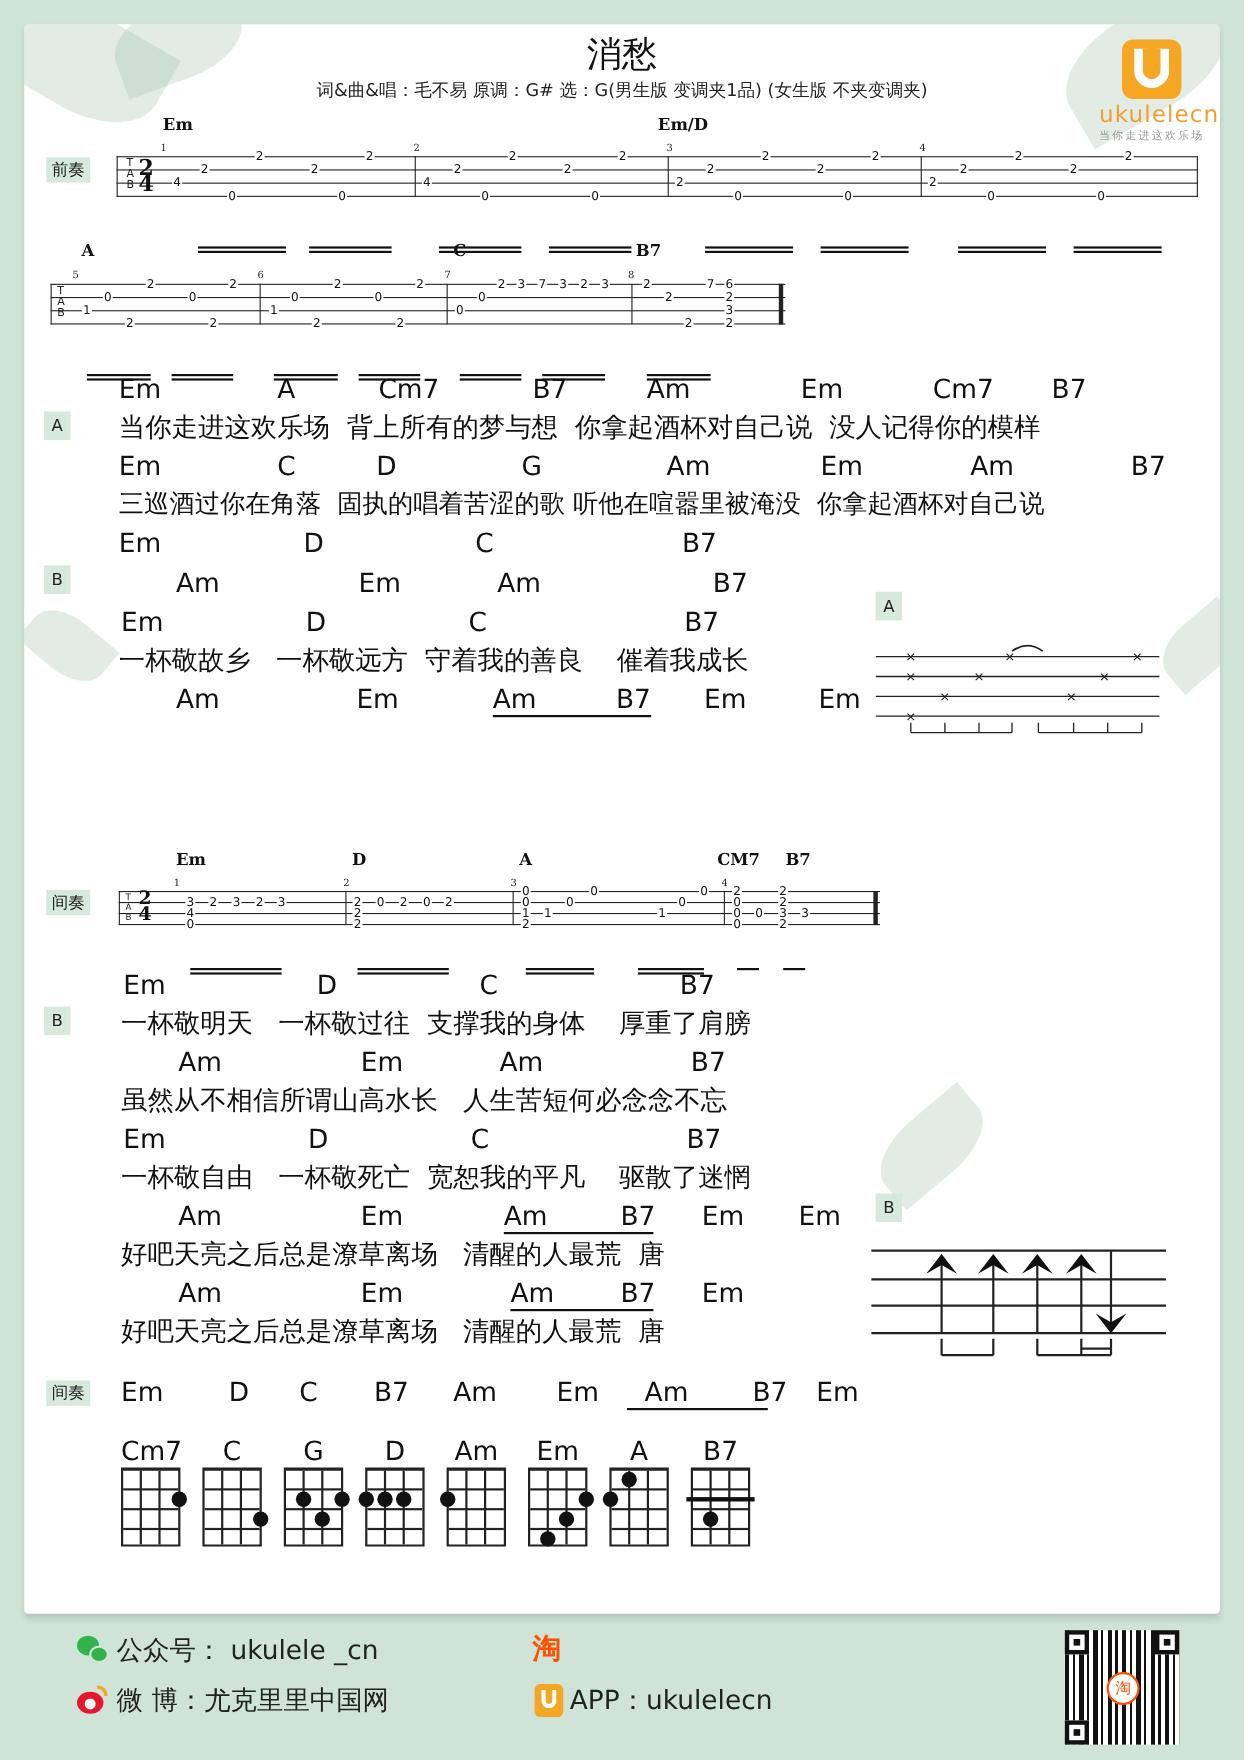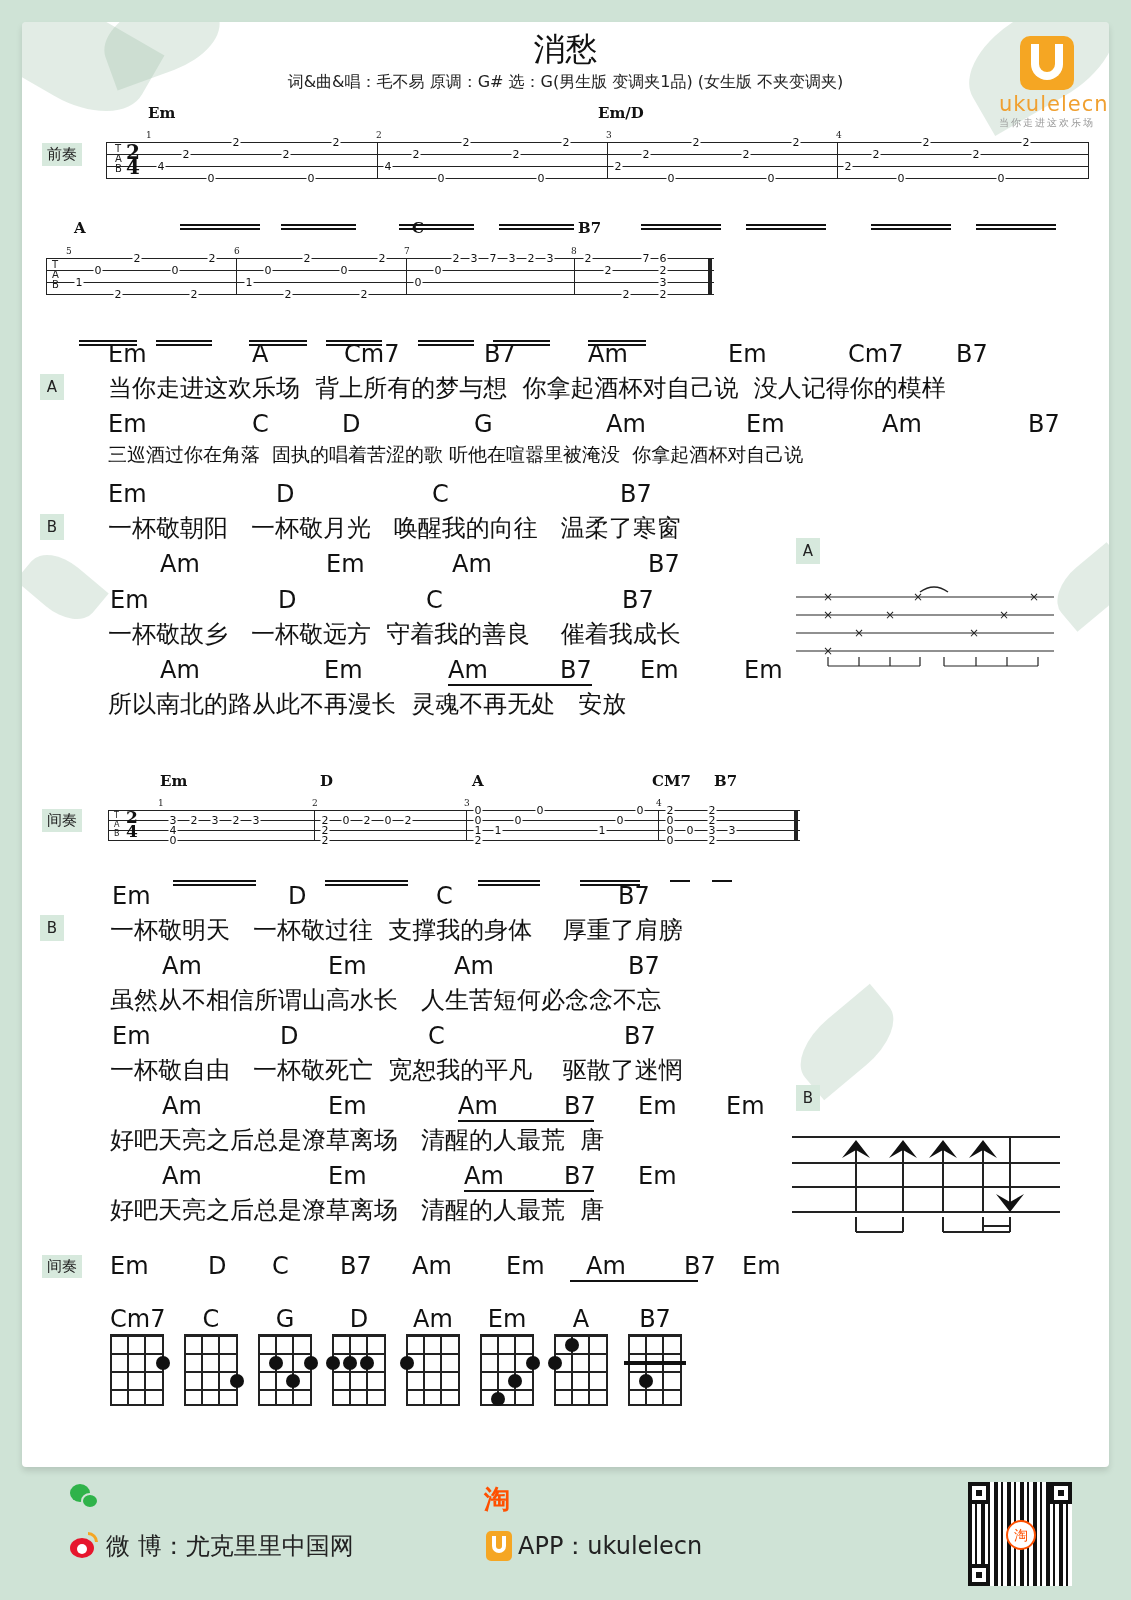--- a/index.html
+++ b/index.html
@@ -230,32 +230,31 @@
     <div class="chordline">
       <span style="left:0">Em</span>
         <span style="left:144px">C</span>
         <span style="left:234px">D</span>
         <span style="left:366px">G</span>
         <span style="left:498px">Am</span>
         <span style="left:638px">Em</span>
         <span style="left:774px">Am</span>
         <span style="left:920px">B7</span>
     </div>
-    <div class="lyricline" style="font-size:19px">三巡酒过你在角落  固执的唱着苦涩的歌 听他在喧嚣里被淹没  你拿起酒杯对自己说</div>
+    <div class="lyricline" style="font-size:23px">三巡酒过你在角落  固执的唱着苦涩的歌 听他在喧嚣里被淹没  你拿起酒杯对自己说</div>
   </div>
 
   <div class="tagsm" style="left:18px;top:492px;">B</div>
   <div class="lyric-block" style="left:86px;top:454px;width:700px;">
     <div class="chordline">
         <span style="left:0">Em</span>
         <span style="left:168px">D</span>
         <span style="left:324px">C</span>
         <span style="left:512px">B7</span>
       </div>
-    <div class="lyricline">一杯敬朝阳   一杯敬月光   唤醒我的向往   温柔了寒窗</div>
     <div class="chordline">
         <span style="left:52px">Am</span>
         <span style="left:218px">Em</span>
         <span style="left:344px">Am</span>
         <span style="left:540px">B7</span>
       </div>
     <div class="chordline">
         <span style="left:2px">Em</span>
         <span style="left:170px">D</span>
         <span style="left:318px">C</span>
@@ -263,21 +262,20 @@
       </div>
     <div class="lyricline">一杯敬故乡   一杯敬远方  守着我的善良    催着我成长</div>
     <div class="chordline">
         <span style="left:52px">Am</span>
         <span style="left:216px">Em</span>
         <span class="ul" style="left:340px;width:144px;">Am</span>
         <span style="left:452px">B7</span>
         <span style="left:532px">Em</span>
         <span style="left:636px">Em</span>
       </div>
-    <div class="lyricline">所以南北的路从此不再漫长  灵魂不再无处   安放</div>
   </div>
 
   <div class="tagsm" style="left:774px;top:516px;">A</div>
   <div class="diagram" style="left:774px;top:560px;width:260px;height:90px;">
     <svg width="260" height="90" viewBox="0 0 260 90">
       <g stroke="#222" stroke-width="1.2">
         <line x1="0" y1="15" x2="258" y2="15"></line>
           <line x1="0" y1="33" x2="258" y2="33"></line>
           <line x1="0" y1="51" x2="258" y2="51"></line>
           <line x1="0" y1="69" x2="258" y2="69"></line>
@@ -560,20 +558,21 @@
       </div>
   </div>
 </div>
 
 <div class="footer">
   <div class="item" style="left:70px;top:6px;">
     <span class="icon-wechat">
         <span class="b1"></span>
         <span class="b2"></span>
       </span>
+    <span>公众号：  ukulele _cn</span>
   </div>
   <div class="item" style="left:70px;top:52px;">
     <span class="icon-weibo">
         <span class="w1"></span>
         <span class="w2"></span>
         <span class="w3"></span>
       </span>
     <span>微    博：尤克里里中国网</span>
   </div>
   <div class="item" style="left:484px;top:6px;">

